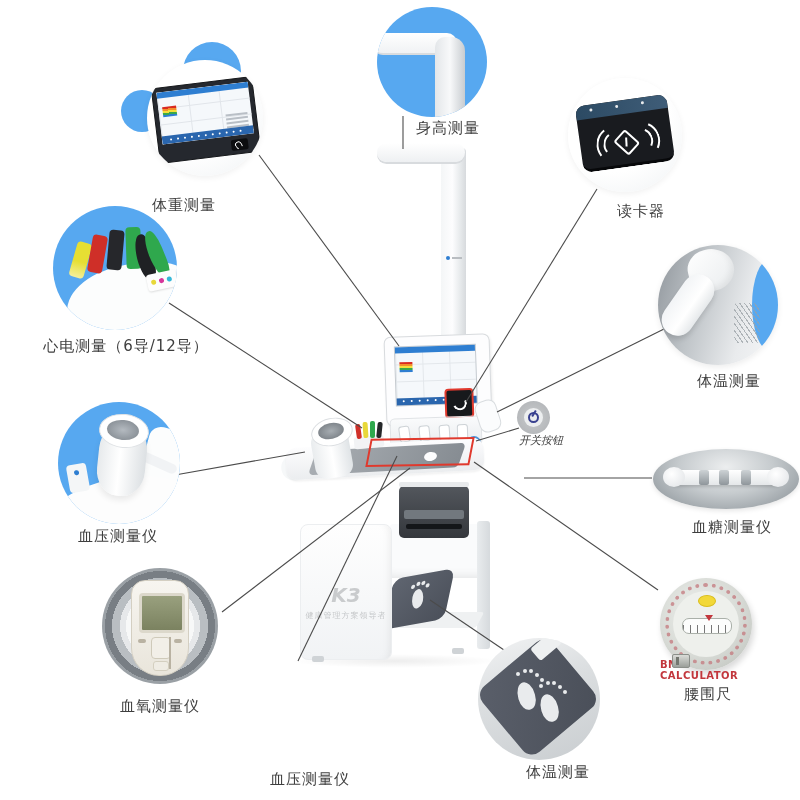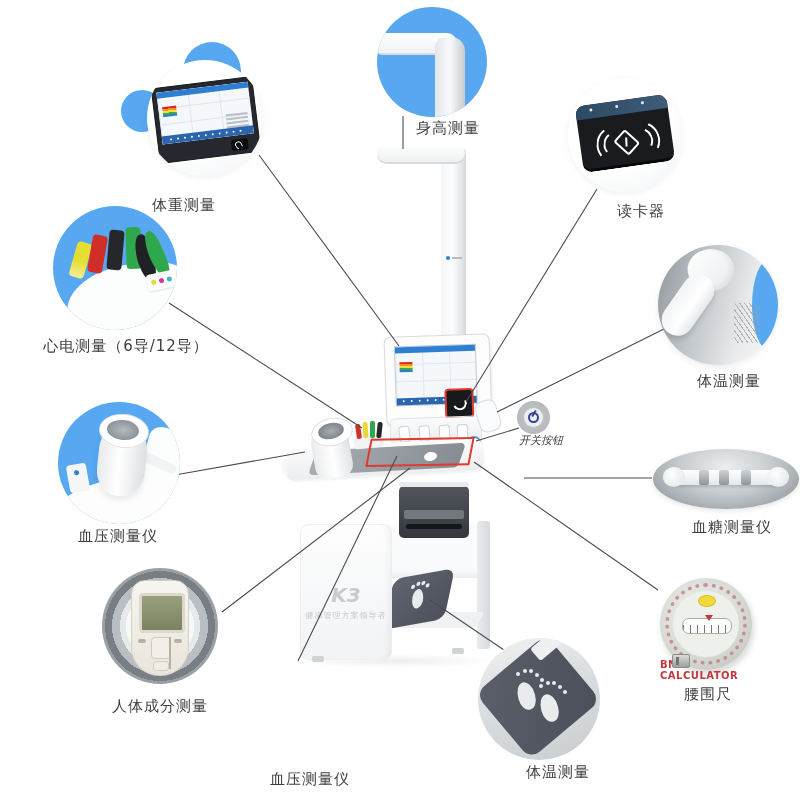--- a/index.html
+++ b/index.html
@@ -219,21 +219,21 @@
   <div class="circ" style="left:102px;top:568px;width:116px;height:116px;background:radial-gradient(circle,#f7f8f8 0 34px,#e6e8ea 34px 40px,#b9bec2 40px 48px,#787e84 48px 55px,#9aa0a5 55px 58px);overflow:hidden;">
     <div class="abs" style="left:29px;top:12px;width:56px;height:94px;background:linear-gradient(180deg,#f7f5f0,#e9e5db);border:1px solid #d4cfc2;border-radius:14px 14px 28px 28px;">
       <span class="abs" style="left:7px;top:12px;width:40px;height:34px;background:linear-gradient(180deg,#99a07e,#7b8260);border:3px solid #dcd8cb;border-radius:4px;"></span>
       <span class="abs" style="left:6px;top:58px;width:8px;height:4px;background:#b9b2a2;border-radius:2px;"></span>
       <span class="abs" style="left:42px;top:58px;width:8px;height:4px;background:#b9b2a2;border-radius:2px;"></span>
       <span class="abs" style="left:19px;top:56px;width:18px;height:20px;background:#f2efe8;border:1px solid #cfcaba;border-radius:4px;"></span>
       <span class="abs" style="left:37px;top:56px;width:2px;height:32px;background:#b9b2a2;"></span>
       <span class="abs" style="left:21px;top:80px;width:14px;height:8px;background:#efece4;border:1px solid #d4cfc0;border-radius:3px;"></span>
     </div>
   </div>
-  <div class="clabel" style="left:160px;top:697px;">人体成分测量</div>
+  <div class="clabel" style="left:160px;top:697px;">血氧测量仪</div>
 
   <div class="clabel" style="left:310px;top:770px;">血压测量仪</div>
 
   <div class="circ" style="left:478px;top:638px;width:122px;height:122px;overflow:hidden;background:linear-gradient(160deg,#f2f3f4 0%,#dcdfe1 40%,#c9cdd0 100%);">
     <span class="abs" style="left:14px;top:16px;width:92px;height:86px;background:linear-gradient(135deg,#5a5f6a,#4a4f59);border-radius:12px;transform:rotate(-40deg);"></span>
     <span class="abs" style="left:54px;top:0px;width:28px;height:16px;background:#eef0f1;transform:rotate(-40deg);border-radius:3px;"></span>
     <span class="wfoot" style="left:40px;top:44px;width:17px;height:28px;transform:rotate(-16deg);"></span>
     <span class="toes" style="left:38px;top:34px;box-shadow:7px -3px 0 #e9ebed,13px -3px 0 #e9ebed,19px 1px 0 #e9ebed,24px 6px 0 #e9ebed;"></span>
     <span class="wfoot" style="left:63px;top:56px;width:17px;height:28px;transform:rotate(-16deg);"></span>
     <span class="toes" style="left:61px;top:46px;box-shadow:7px -3px 0 #e9ebed,13px -3px 0 #e9ebed,19px 1px 0 #e9ebed,24px 6px 0 #e9ebed;"></span>

